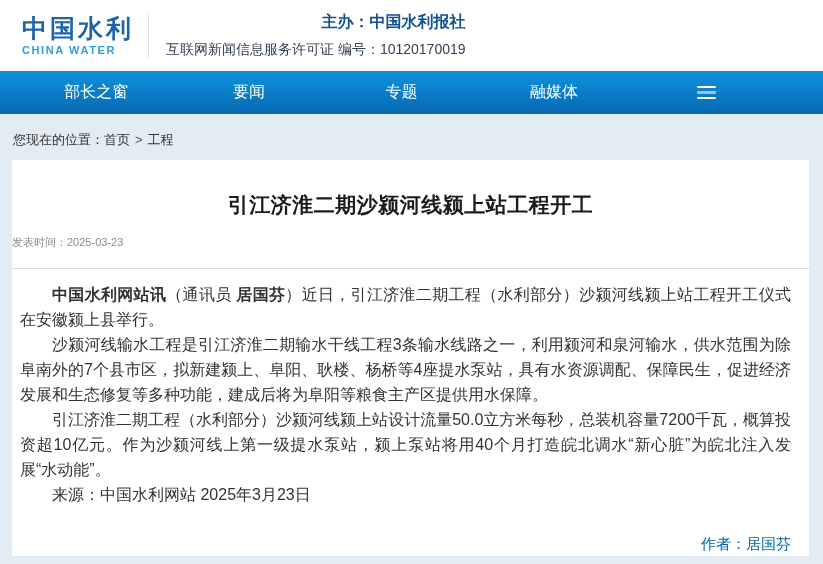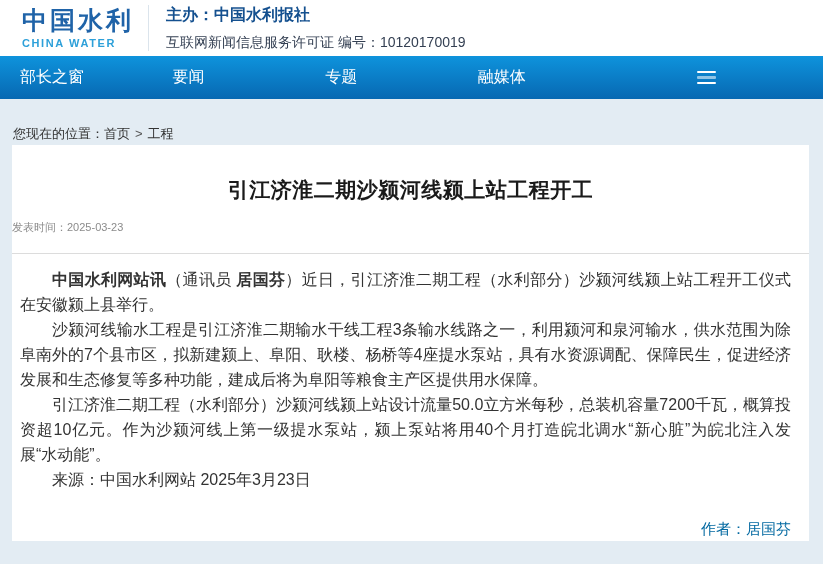--- a/index.html
+++ b/index.html
@@ -7,52 +7,52 @@
   body {
     font-family:"Liberation Sans", sans-serif;
     background:#e3ecf3;
     overflow:hidden;
     color:#333;
   }
   .page { width:823px; height:564px; position:relative; }
 
   
   .site-header {
-    height:56px; background:#ffffff;
+    height:71px; background:#ffffff;
     display:flex; align-items:center;
     padding-left:22px;
   }
   .logo { display:flex; flex-direction:column; line-height:1.1; cursor:pointer; }
   .logo-cn { font-size:25px; font-weight:bold; color:#1f63a8; letter-spacing:3px; }
   .logo-en { font-size:11px; font-weight:bold; color:#2da0d9; letter-spacing:1.6px; margin-top:2px; }
   .header-divider { width:1px; height:46px; background:#dbe4ec; margin:0 17px 0 14px; }
-  .host-block { display:flex; flex-direction:column; justify-content:center; }
+  .host-block { display:flex; flex-direction:column; justify-content:center;align-items:flex-end; }
   .host-title { font-size:16px; font-weight:bold; color:#14508f; }
   .host-license { font-size:14px; color:#333f52; margin-top:8px; }
 
   
   .main-nav {
     height:43px;
     background:linear-gradient(to bottom, #0e93dc 0%, #0768b2 100%);
     display:flex; align-items:center;
     padding:0 40px 0 20px;
   }
   .nav-item {
-    flex:1; text-align:left;
+    flex:1; text-align:center;
     color:#ffffff; font-size:16px;
     cursor:pointer; white-space:nowrap;
   }
   .nav-menu { flex:1; display:flex; justify-content:center; cursor:pointer; }
   .hamburger { display:inline-flex; flex-direction:column; gap:3px; width:19px; }
   .hamburger i { display:block; height:2.5px; background:#ffffff; border-radius:1px; }
   .hamburger i.mid { opacity:0.55; }
 
   
   .breadcrumb {
-    height:46px; padding:26px 0 0 13px;
+    height:46px; padding:17px 0 0 13px;
     font-size:13px; color:#333;
   }
   .breadcrumb a { color:#333; text-decoration:none; cursor:pointer; }
   .crumb-sep { margin:0 5px; color:#555; }
 
   
   .article-card {
     margin:0 14px 0 12px;
     background:#ffffff;
     height:396px;

